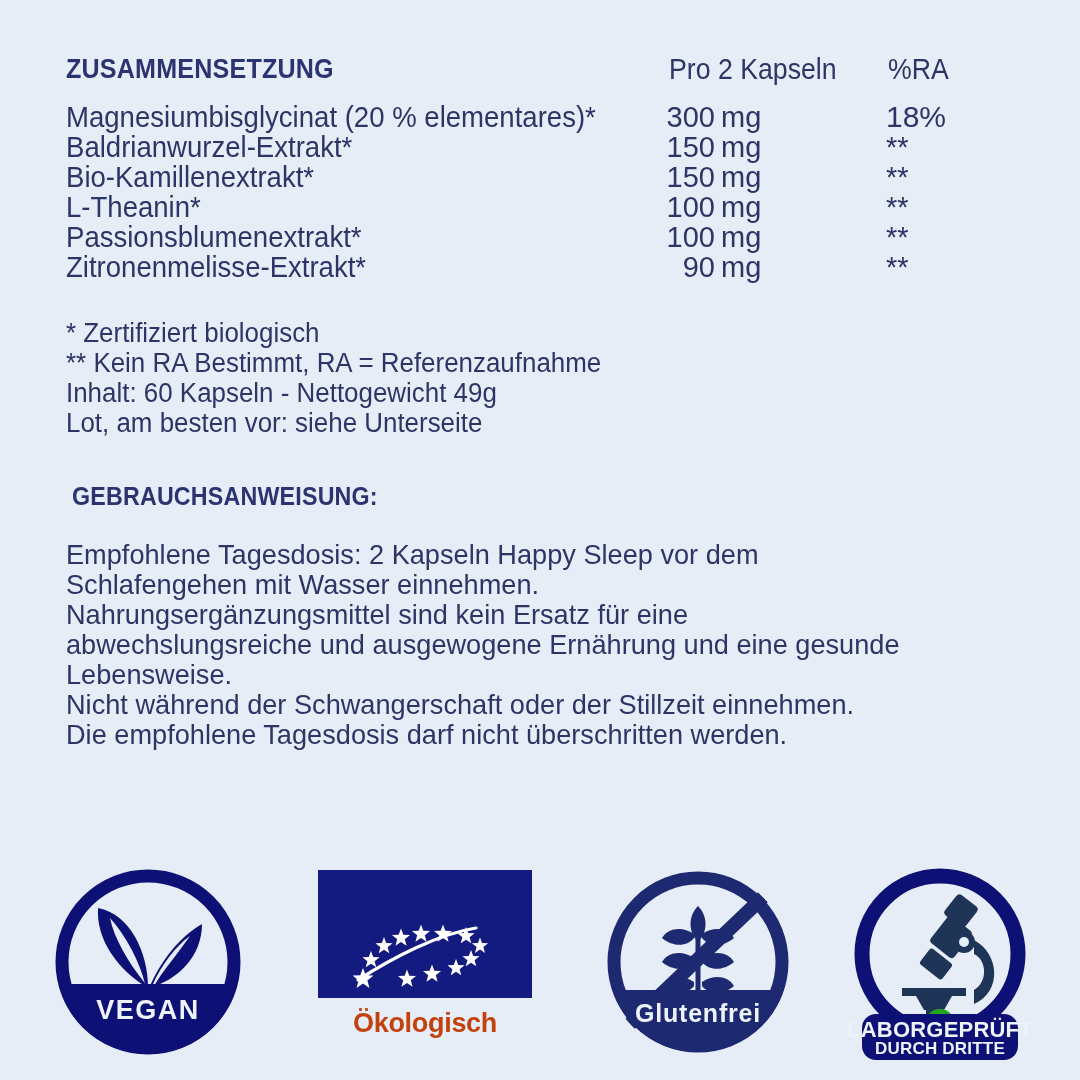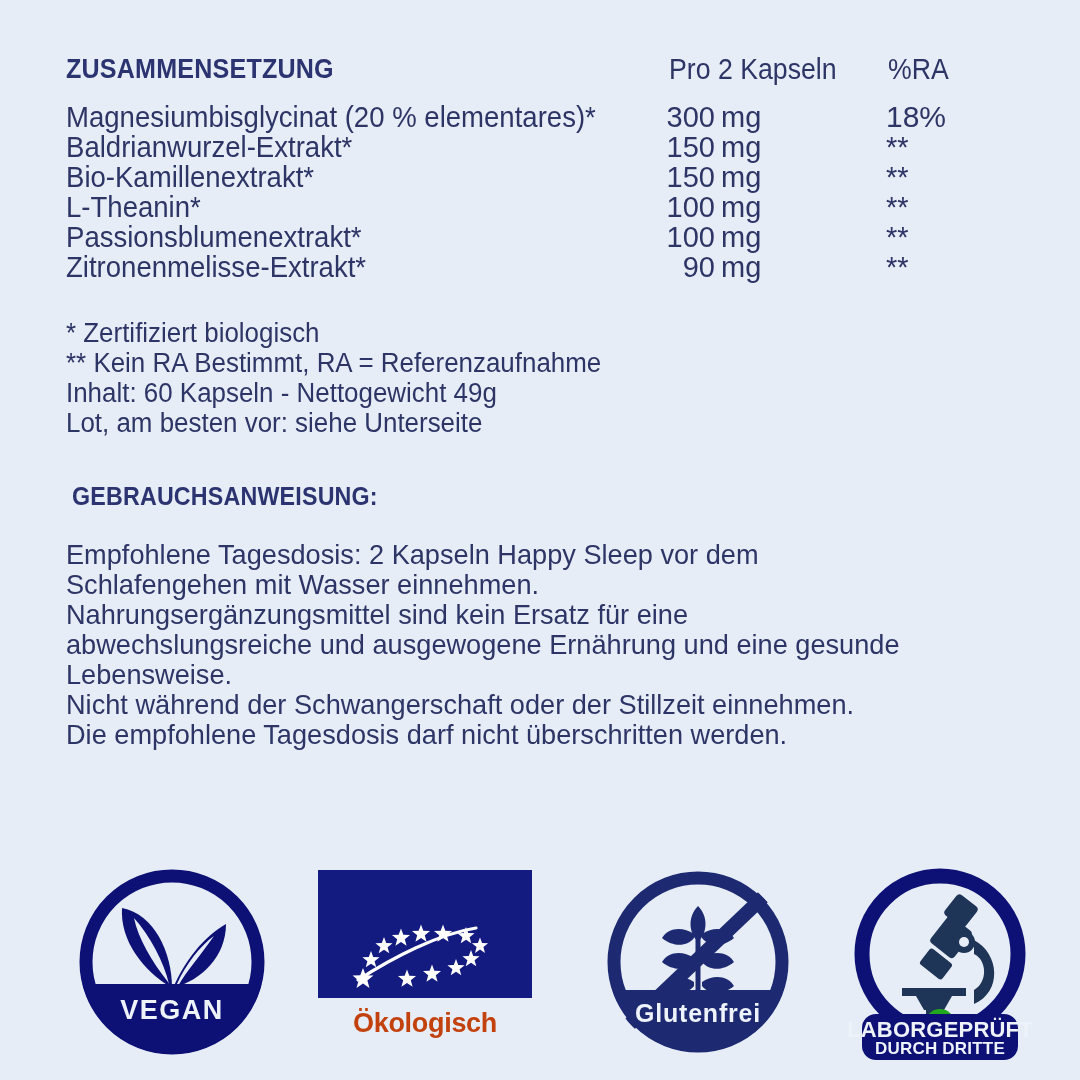--- a/index.html
+++ b/index.html
@@ -155,21 +155,21 @@
     top: 862px;
     width: 1080px;
     height: 200px;
   }
   .badge {
     position: absolute;
     top: 0;
     width: 200px;
     height: 200px;
   }
-  .badge-vegan { left: 72px; }
+  .badge-vegan { left: 48px; }
   .badge-organic { left: 300px; width: 250px; }
   .badge-gluten { left: 598px; }
   .badge-lab { left: 840px; text-align: center; }
 
   .organic-caption {
     position: absolute;
     left: 0;
     top: 146px;
     width: 250px;
     text-align: center;

